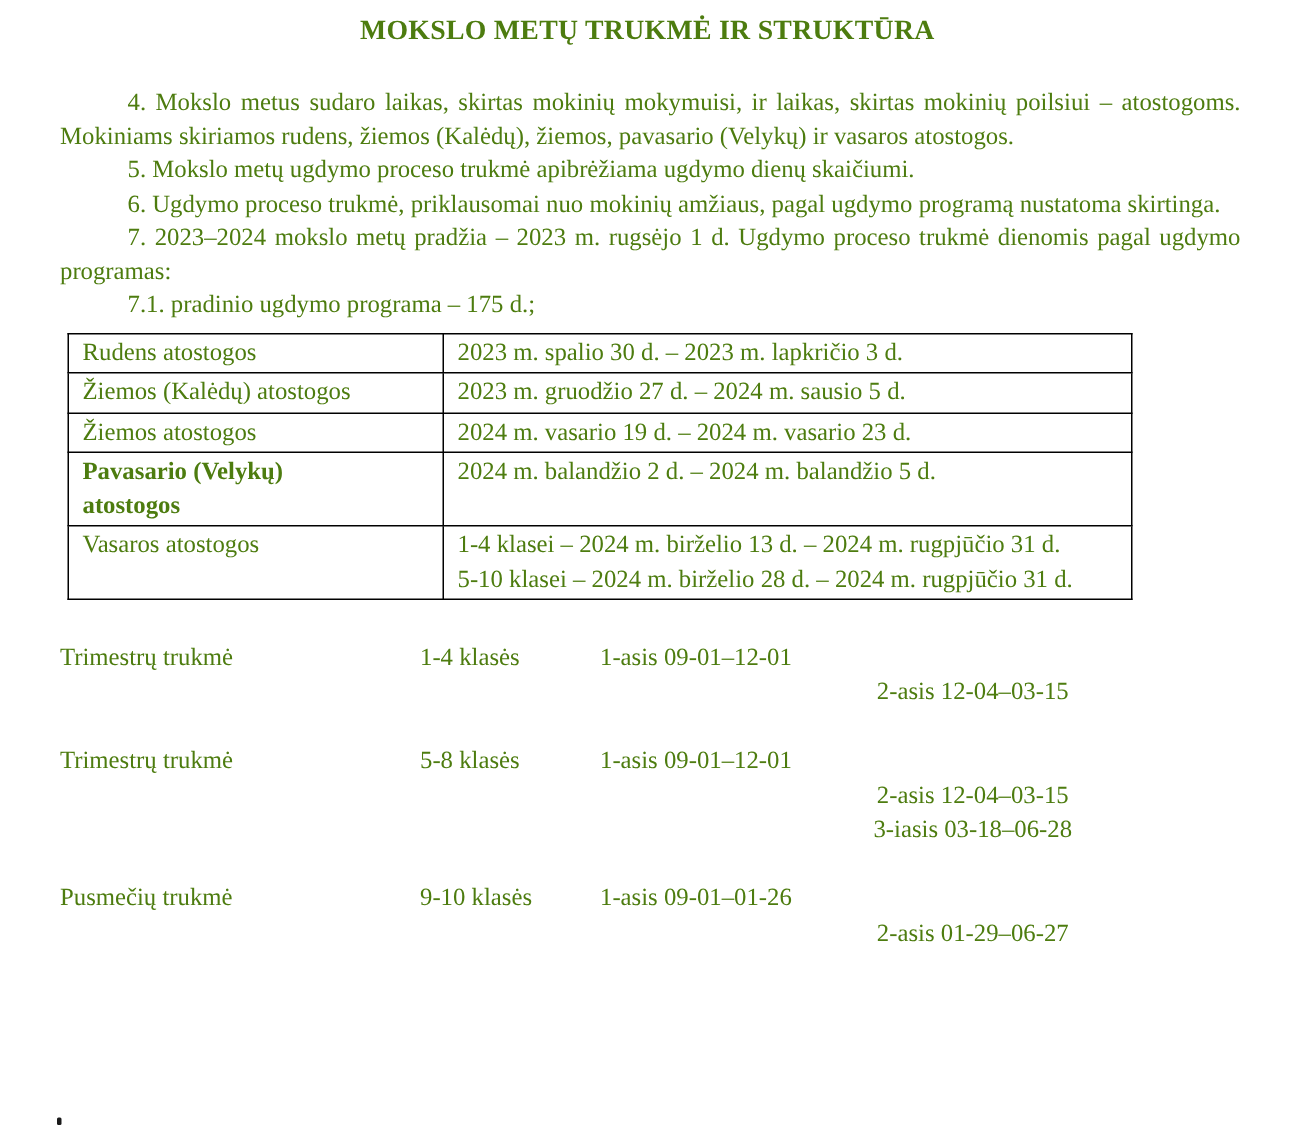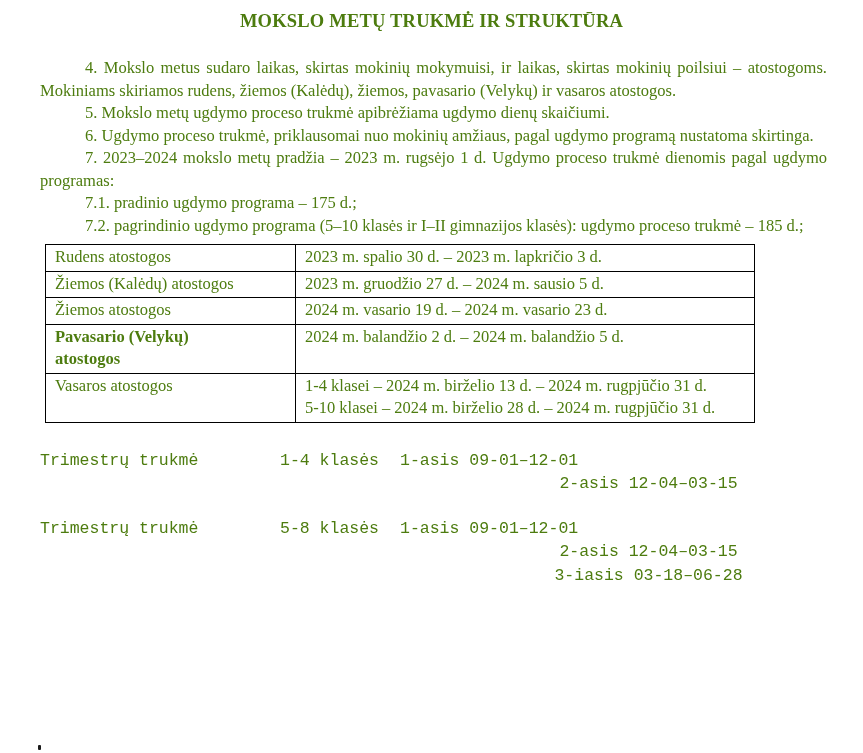--- a/index.html
+++ b/index.html
@@ -45,21 +45,20 @@
   }
   td.col-name { width: 234px; }
   .name-narrow { display: inline-block; max-width: 175px; font-weight: bold; }
 
   .schedule { margin-top: 26px; font-size: 16.5px; }
   .block {
     margin: 0 0 22px 0;
     line-height: 23.3px;
     text-align: left;
     text-indent: 0;
-    font-family: Liberation Mono, monospace;
   }
   .brow { display: flex; }
   .blabel { flex: 0 0 240px; }
   .bclass { flex: 0 0 120px; }
   .bperiod { flex: 1 1 auto; }
   .bline { margin-left: 430px; text-align: center; }
 
   .clipped-artifact {
     position: absolute;
     left: 38px; top: 745px;
@@ -75,21 +74,20 @@
 
   <h1 class="doc-title">MOKSLO METŲ TRUKMĖ IR STRUKTŪRA</h1>
 
   <div class="content">
 
     <p class="para">4. Mokslo metus sudaro laikas, skirtas mokinių mokymuisi, ir laikas, skirtas mokinių poilsiui – atostogoms. Mokiniams skiriamos rudens, žiemos (Kalėdų), žiemos, pavasario (Velykų) ir vasaros atostogos.</p>
     <p class="para">5. Mokslo metų ugdymo proceso trukmė apibrėžiama ugdymo dienų skaičiumi.</p>
     <p class="para">6. Ugdymo proceso trukmė, priklausomai nuo mokinių amžiaus, pagal ugdymo programą nustatoma skirtinga.</p>
     <p class="para">7. 2023–2024 mokslo metų pradžia – 2023 m. rugsėjo 1 d. Ugdymo proceso trukmė dienomis pagal ugdymo programas:</p>
     <p class="para">7.1. pradinio ugdymo programa – 175 d.;</p>
-    <p class="para">7.2. pagrindinio ugdymo programa (5–10 klasės ir I–II gimnazijos klasės): ugdymo proceso trukmė – 185 d.;</p>
 
     <table class="holidays">
       <tbody>
         <tr>
           <td class="col-name">Rudens atostogos</td>
           <td class="col-dates">2023 m. spalio 30 d. – 2023 m. lapkričio 3 d.</td>
         </tr>
         <tr>
           <td class="col-name">Žiemos (Kalėdų) atostogos</td>
           <td class="col-dates">2023 m. gruodžio 27 d. – 2024 m. sausio 5 d.</td>
@@ -128,19 +126,27 @@
       <div class="block">
         <div class="brow">
           <span class="blabel">Trimestrų trukmė</span>
           <span class="bclass">5-8 klasės</span>
           <span class="bperiod">1-asis 09-01–12-01</span>
         </div>
         <div class="bline">2-asis 12-04–03-15</div>
         <div class="bline">3-iasis 03-18–06-28</div>
       </div>
 
+      <div class="block">
+        <div class="brow">
+          <span class="blabel">Pusmečių trukmė</span>
+          <span class="bclass">9-10 klasės</span>
+          <span class="bperiod">1-asis 09-01–01-26</span>
+        </div>
+        <div class="bline">2-asis 01-29–06-27</div>
+      </div>
 
     </div>
   </div>
 
   <div class="clipped-artifact"></div>
 
 </div>
 
 </body></html>

